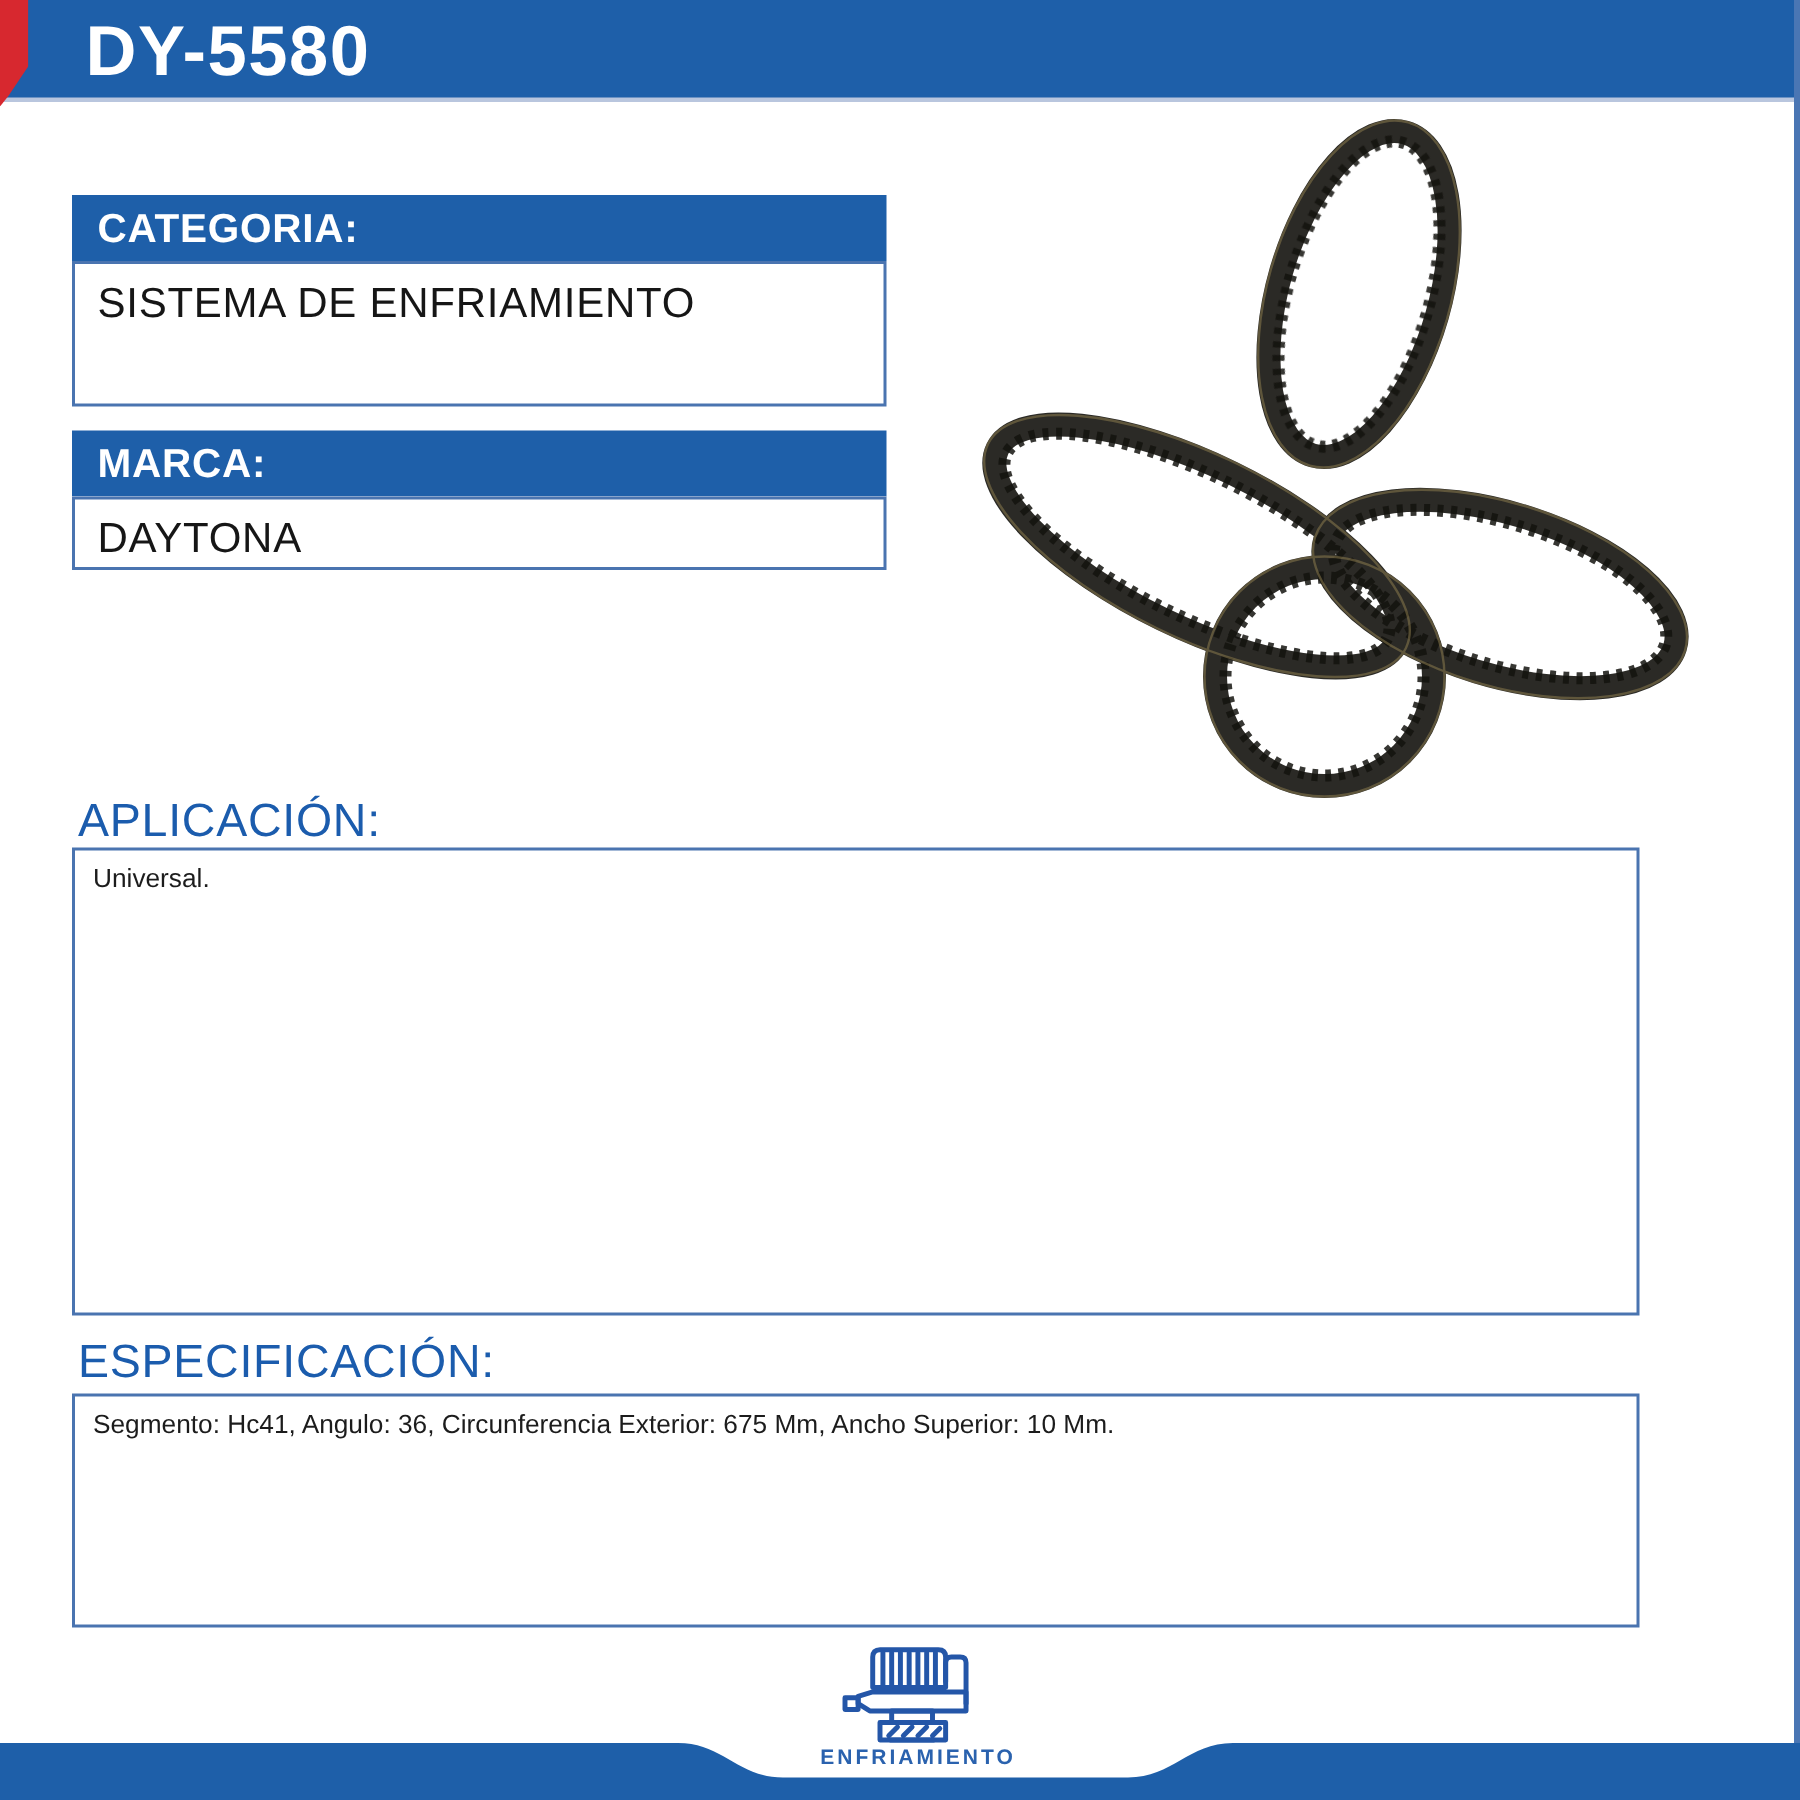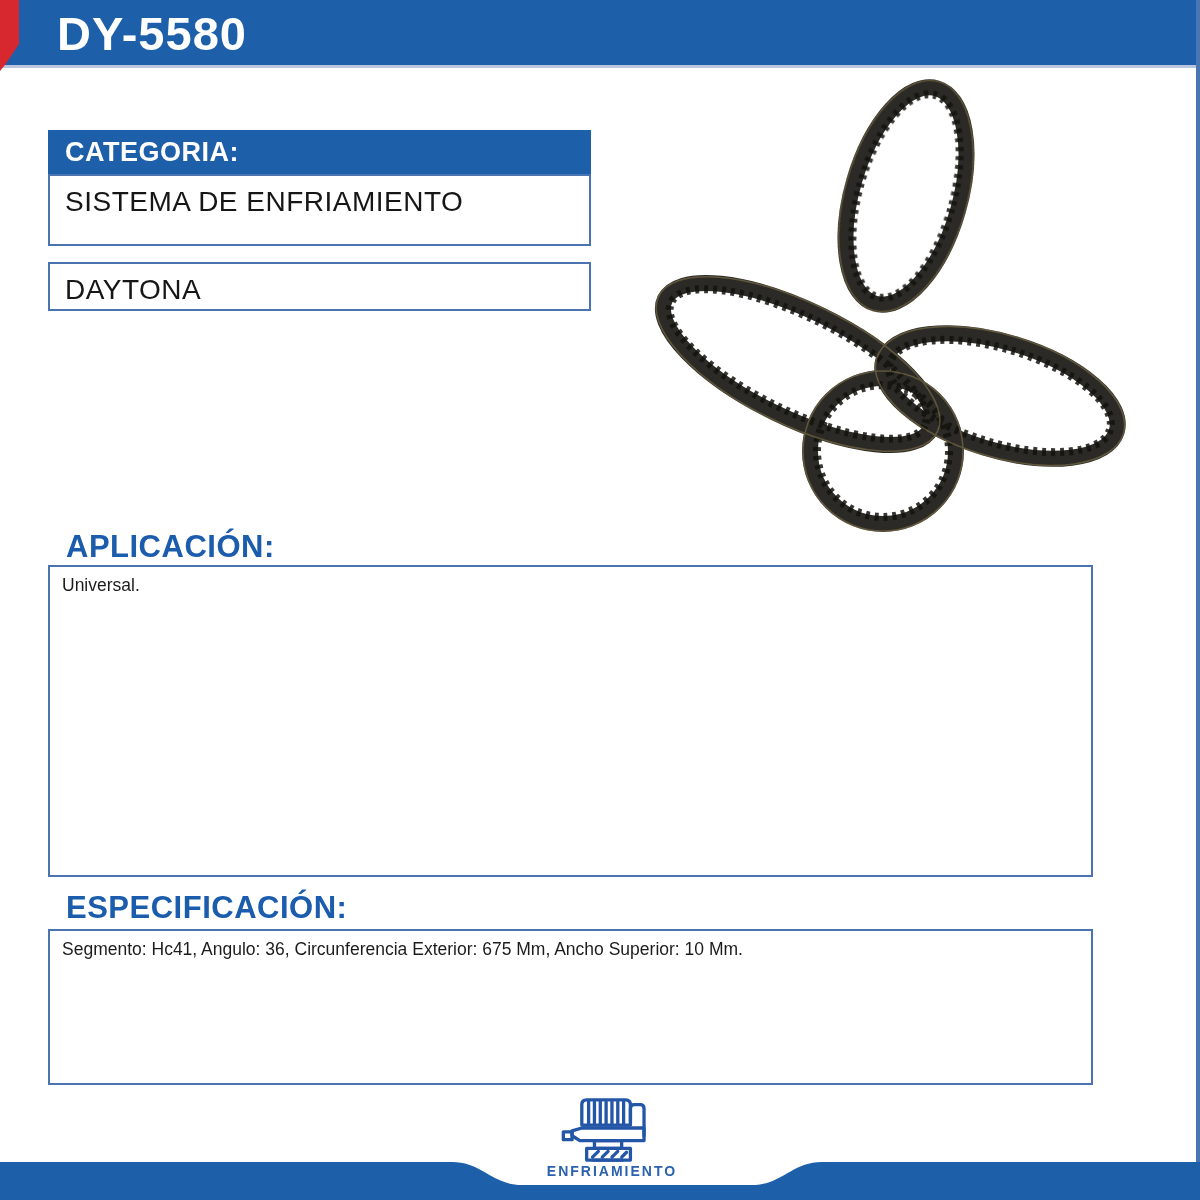--- a/index.html
+++ b/index.html
@@ -13,25 +13,25 @@
   .red-accent{position:absolute;left:0;top:0;width:19px;height:71px;background:#d7282f;clip-path:polygon(0 0,100% 0,100% 62%,30% 90%,0 100%);z-index:3;}
   .right-edge{position:absolute;right:0;top:0;width:4px;height:1200px;background:#4a76b4;}
   
   .info-col{position:absolute;left:48px;top:112px;width:543px;}
   .info-section{margin:0 0 18px 0;}
   .info-section .bar{height:44px;background:#1e5fa9;display:flex;align-items:center;padding-left:17px;box-sizing:border-box;}
   .info-section .bar span{font-size:27px;font-weight:800;color:#ffffff;letter-spacing:0.5px;}
   .info-section .box{border:2px solid #4a74b0;box-sizing:border-box;background:#ffffff;}
   .info-section .box span{display:block;padding:10px 15px 0 15px;font-size:28px;color:#161616;letter-spacing:0.5px;}
   .box-producto{height:85px;}
-  .box-categoria{height:72px;}
+  .box-categoria{height:97px;}
   .box-marca{height:49px;}
   .sec-categoria{margin-bottom:16px;border-radius:14px;}
   
-  .block-heading{position:absolute;left:66px;font-size:31px;font-weight:700;color:#1b5cad;letter-spacing:0.5px;}
+  .block-heading{position:absolute;left:52px;font-size:31px;font-weight:400;color:#1b5cad;letter-spacing:0.5px;}
   .h-aplicacion{top:529px;}
   .h-especificacion{top:890px;}
   .big-box{position:absolute;left:48px;width:1045px;border:2px solid #4a74b0;box-sizing:border-box;background:#ffffff;}
   .box-aplicacion{top:565px;height:312px;}
   .box-especificacion{top:929px;height:156px;}
   .big-box p{margin:8px 12px;font-size:17.5px;color:#1c1c1c;line-height:1.25;}
   
   .belt-wrap{position:absolute;left:648px;top:66px;width:490px;height:466px;}
   
   .footer-icon{position:absolute;left:552px;top:1092px;width:116px;height:70px;}
@@ -55,20 +55,23 @@
     <div class="info-section sec-categoria">
       <div class="bar">
         <span>CATEGORIA:</span>
       </div>
       <div class="box box-categoria">
         <span>SISTEMA DE ENFRIAMIENTO</span>
       </div>
     </div>
 
     <div class="info-section">
+      <div class="bar">
+        <span>MARCA:</span>
+      </div>
       <div class="box box-marca">
         <span>DAYTONA</span>
       </div>
     </div>
   </div>
 
   <div class="belt-wrap">
     <svg width="490" height="466" viewBox="0 0 490 466" xmlns="http://www.w3.org/2000/svg">
       <g fill="none" stroke="#2b2a26" stroke-width="16" stroke-linecap="round">
         <ellipse cx="258" cy="130" rx="54" ry="112" transform="rotate(16 258 130)"></ellipse>

